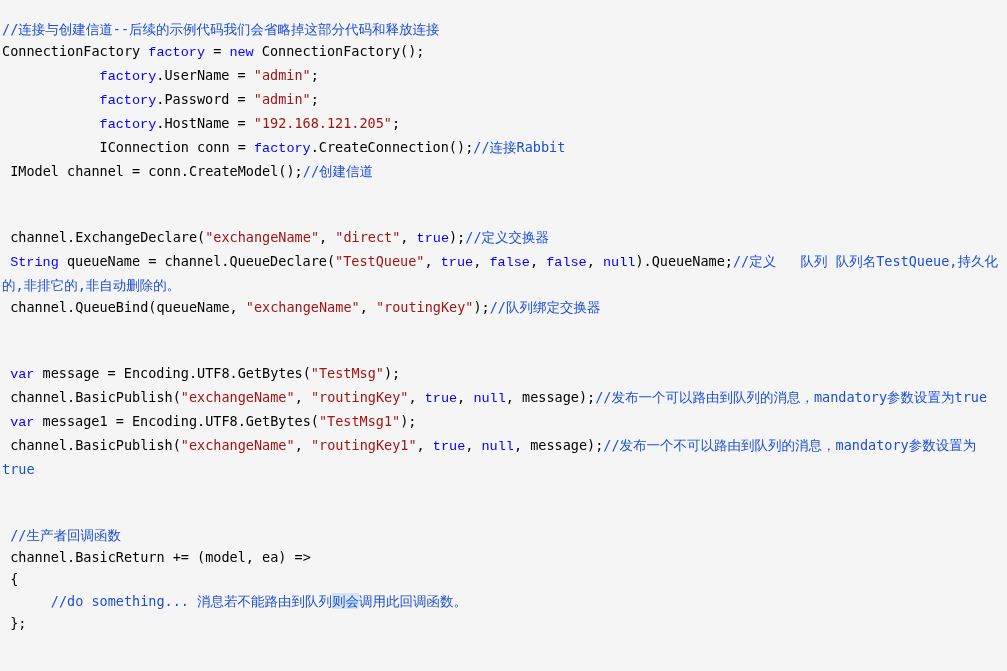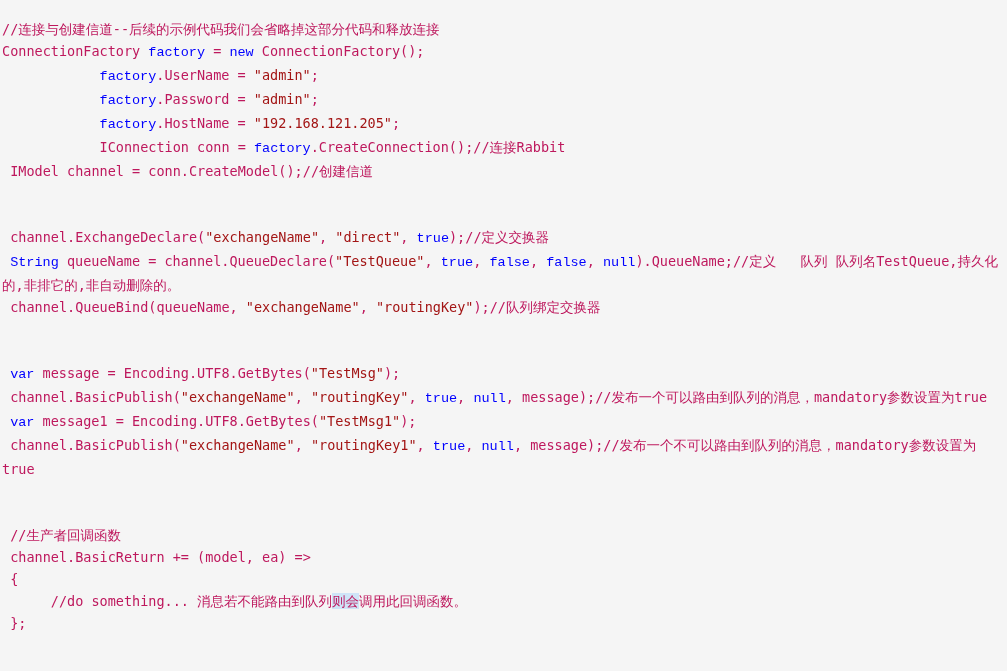--- a/index.html
+++ b/index.html
@@ -23,22 +23,22 @@
     color: #24292e;
   }
   .ln {
     display: block;
     min-height: 22px;
     padding-left: 2px;
   }
   .blank { height: 22px; }
   .kw   { color: #0000ff; font-family: Liberation Mono, monospace; }
   .str  { color: #a31515; }
-  .cmt  { color: #be185d; }
-  .plain{ color: #be185d; }
+  .cmt  { color: #1d4ed8; }
+  .plain{ color: #000000; }
   .sel  { background: #cfe4f7; }
 </style>
 </head>
 <body style="background: rgb(245, 245, 245);">
 
 <pre id="code-block"><span class="ln"><span class="cmt">//连接与创建信道--后续的示例代码我们会省略掉这部分代码和释放连接</span></span><span class="ln"><span class="plain">ConnectionFactory </span><span class="kw">factory</span><span class="plain"> = </span><span class="kw">new</span><span class="plain"> ConnectionFactory();</span></span><span class="ln"><span class="plain">            </span><span class="kw">factory</span><span class="plain">.UserName = </span><span class="str">"admin"</span><span class="plain">;</span></span><span class="ln"><span class="plain">            </span><span class="kw">factory</span><span class="plain">.Password = </span><span class="str">"admin"</span><span class="plain">;</span></span><span class="ln"><span class="plain">            </span><span class="kw">factory</span><span class="plain">.HostName = </span><span class="str">"192.168.121.205"</span><span class="plain">;</span></span><span class="ln"><span class="plain">            IConnection conn = </span><span class="kw">factory</span><span class="plain">.CreateConnection();</span><span class="cmt">//连接Rabbit</span></span><span class="ln"><span class="plain"> IModel channel = conn.CreateModel();</span><span class="cmt">//创建信道</span></span><span class="ln blank">
 </span><span class="ln blank">
 </span><span class="ln"><span class="plain"> channel.ExchangeDeclare(</span><span class="str">"exchangeName"</span><span class="plain">, </span><span class="str">"direct"</span><span class="plain">, </span><span class="kw">true</span><span class="plain">);</span><span class="cmt">//定义交换器</span></span><span class="ln"><span class="plain"> </span><span class="kw">String</span><span class="plain"> queueName = channel.QueueDeclare(</span><span class="str">"TestQueue"</span><span class="plain">, </span><span class="kw">true</span><span class="plain">, </span><span class="kw">false</span><span class="plain">, </span><span class="kw">false</span><span class="plain">, </span><span class="kw">null</span><span class="plain">).QueueName;</span><span class="cmt">//定义   队列 队列名TestQueue,持久化的,非排它的,非自动删除的。</span></span><span class="ln"><span class="plain"> channel.QueueBind(queueName, </span><span class="str">"exchangeName"</span><span class="plain">, </span><span class="str">"routingKey"</span><span class="plain">);</span><span class="cmt">//队列绑定交换器</span></span><span class="ln blank">
 </span><span class="ln blank">
 </span><span class="ln"><span class="plain"> </span><span class="kw">var</span><span class="plain"> message = Encoding.UTF8.GetBytes(</span><span class="str">"TestMsg"</span><span class="plain">);</span></span><span class="ln"><span class="plain"> channel.BasicPublish(</span><span class="str">"exchangeName"</span><span class="plain">, </span><span class="str">"routingKey"</span><span class="plain">, </span><span class="kw">true</span><span class="plain">, </span><span class="kw">null</span><span class="plain">, message);</span><span class="cmt">//发布一个可以路由到队列的消息，mandatory参数设置为true</span></span><span class="ln"><span class="plain"> </span><span class="kw">var</span><span class="plain"> message1 = Encoding.UTF8.GetBytes(</span><span class="str">"TestMsg1"</span><span class="plain">);</span></span><span class="ln"><span class="plain"> channel.BasicPublish(</span><span class="str">"exchangeName"</span><span class="plain">, </span><span class="str">"routingKey1"</span><span class="plain">, </span><span class="kw">true</span><span class="plain">, </span><span class="kw">null</span><span class="plain">, message);</span><span class="cmt">//发布一个不可以路由到队列的消息，mandatory参数设置为true</span></span><span class="ln blank">

